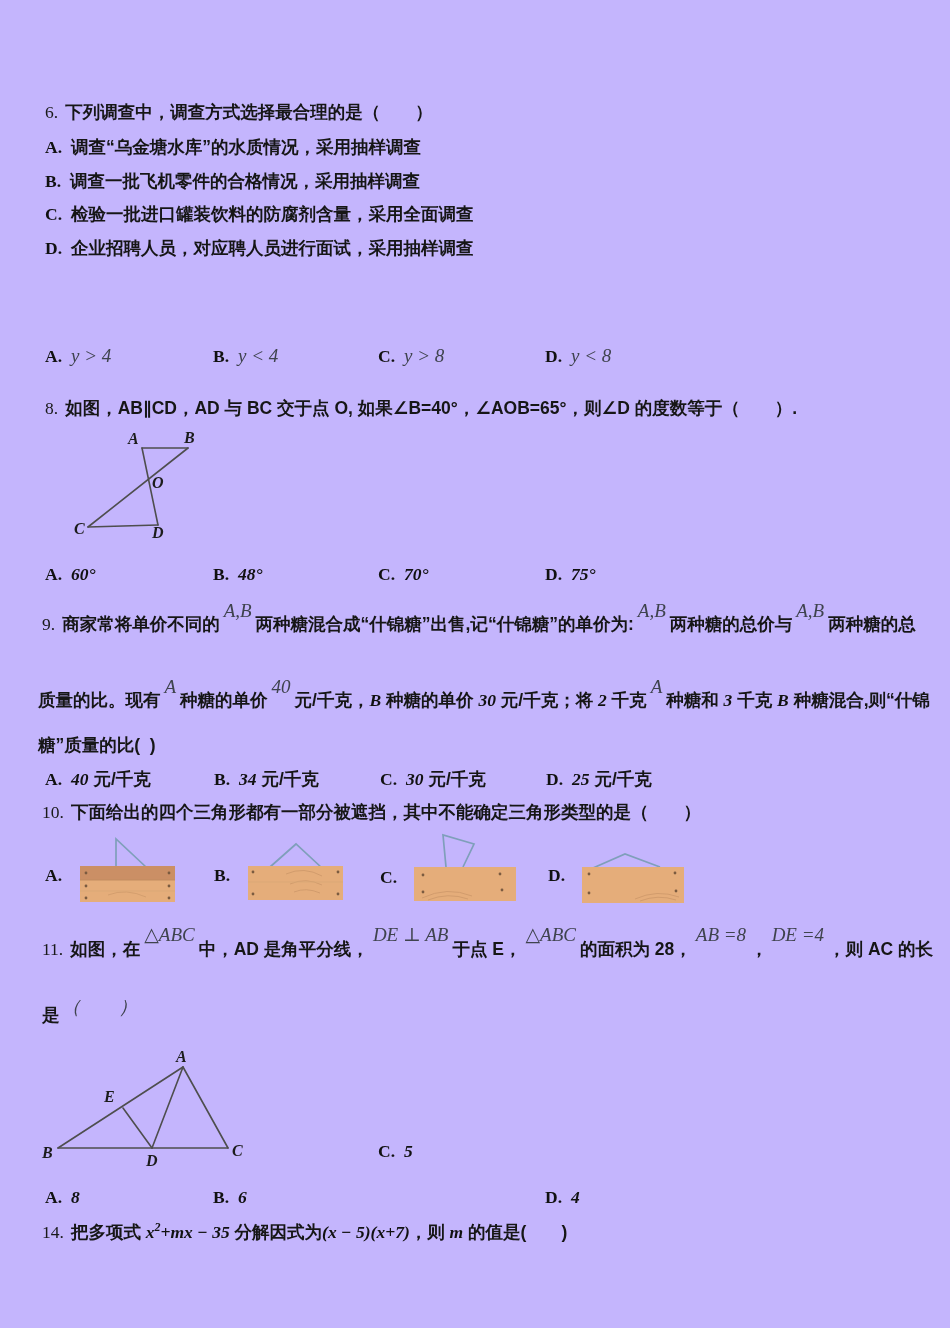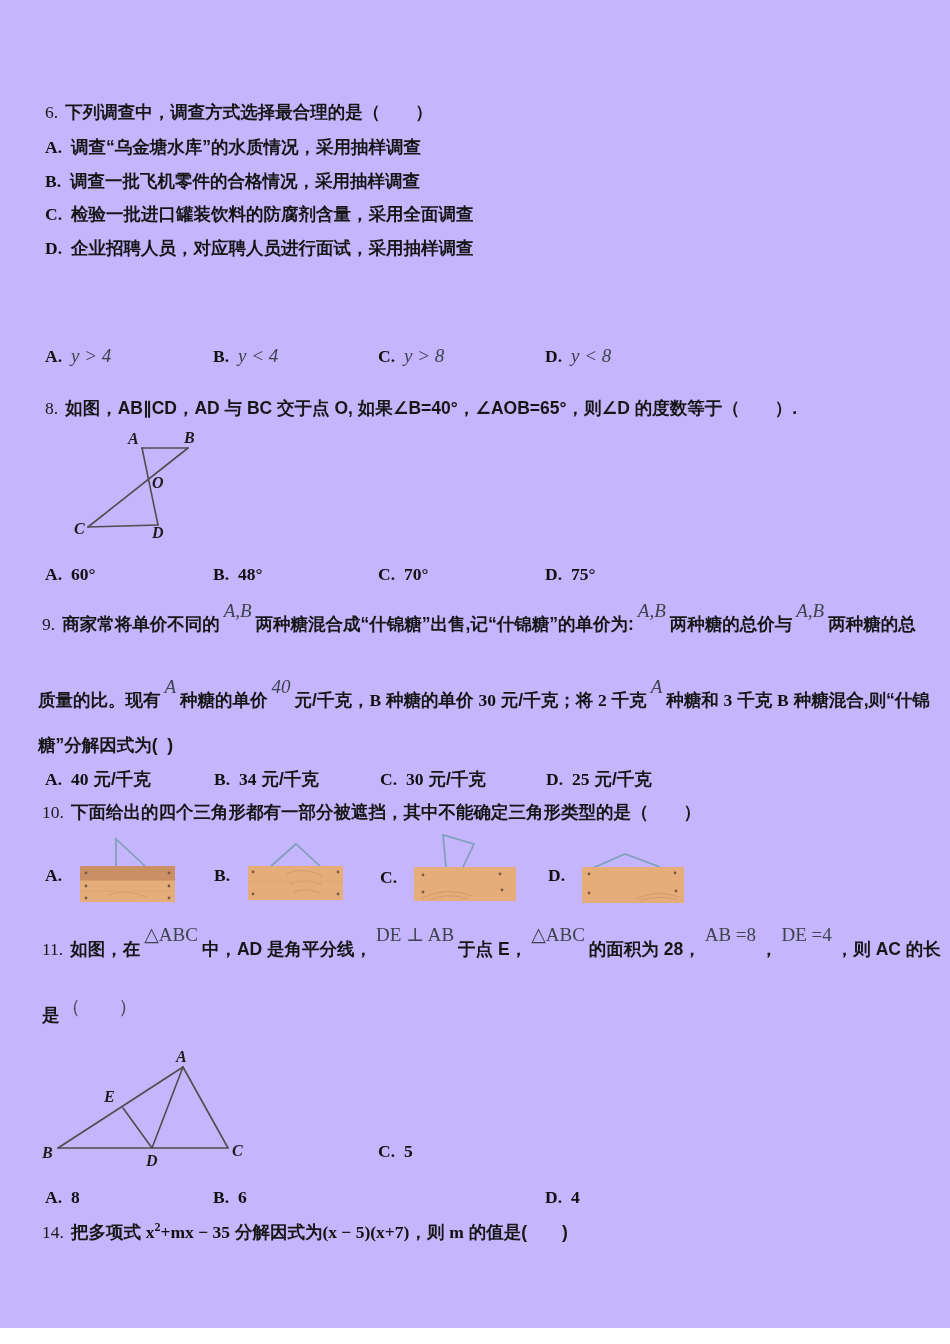--- a/index.html
+++ b/index.html
@@ -5,22 +5,22 @@
   html,body { margin:0; padding:0; background:#ffffff; }
   .page {
     position:relative; width:950px; height:1328px; background:#c4b5fd;
     font-family:"Liberation Sans","DejaVu Sans",sans-serif;
     font-size:17.5px; color:#141414; overflow:hidden;
   }
   .line { position:absolute; white-space:pre; line-height:1.3; }
   .zh  { font-family:"Liberation Sans","DejaVu Sans",sans-serif; font-weight:600; color:#161616; }
   .qn  { font-family:"Liberation Serif","DejaVu Serif",serif; font-weight:400; padding-right:7px; color:#1a1a1a; }
   .ol  { font-family:"Liberation Serif","DejaVu Serif",serif; font-weight:700; padding-right:9px; color:#111; }
-  .bv  { font-family:"Liberation Serif","DejaVu Serif",serif; font-weight:700; color:#111; }
-  .math{ font-family:"Liberation Serif","DejaVu Serif",serif; font-weight:400; color:#3f434e; font-size:19px; }
+  .bv  { font-family:"Liberation Serif","DejaVu Serif",serif; font-weight:700; color:#111;font-style:italic; }
+  .math{ font-family:"Liberation Serif","DejaVu Serif",serif; font-weight:400; color:#3f434e; font-size:19px;font-style:italic; }
   .it  { font-style:italic; }
   .rmS { position:relative; top:-3px;  padding:0 3px; }   
   .rmA { position:relative; top:-13px; padding:0 4px; font-style:italic; } 
   .rmB { position:relative; top:-14px; padding:0 4px; }   
   .rmC { position:relative; top:-8px;  padding:0 2px; }   
   .sup { font-size:12px; }
   svg.fig { position:absolute; }
   .figlab { font-family:"Liberation Serif","DejaVu Serif",serif; font-style:italic; font-weight:600; font-size:16px; fill:#1c1c1c; }
 </style>
 </head>
@@ -55,21 +55,21 @@
     <text class="figlab" x="80" y="114">D</text>
   </svg>
 
   <div class="line" style="left:45px;top:563px"><span class="ol">A.</span><span class="bv">60°</span></div>
   <div class="line" style="left:213px;top:563px"><span class="ol">B.</span><span class="bv">48°</span></div>
   <div class="line" style="left:378px;top:563px"><span class="ol">C.</span><span class="bv">70°</span></div>
   <div class="line" style="left:545px;top:563px"><span class="ol">D.</span><span class="bv">75°</span></div>
 
   <div class="line" style="left:42px;top:612px"><span class="qn">9.</span><span class="zh">商家常将单价不同的</span><span class="math rmA">A,B</span><span class="zh">两种糖混合成“什锦糖”出售,记“什锦糖”的单价为:</span><span class="math rmA">A,B</span><span class="zh">两种糖的总价与</span><span class="math rmA">A,B</span><span class="zh">两种糖的总</span></div>
   <div class="line" style="left:38px;top:688px"><span class="zh">质量的比。现有</span><span class="math rmA">A</span><span class="zh">种糖的单价</span><span class="math rmA">40</span><span class="zh">元/千克，</span><span class="bv">B</span><span class="zh"> 种糖的单价 </span><span class="bv">30</span><span class="zh"> 元/千克；将 </span><span class="bv">2</span><span class="zh"> 千克</span><span class="math rmA">A</span><span class="zh">种糖和 </span><span class="bv">3</span><span class="zh"> 千克 </span><span class="bv">B</span><span class="zh"> 种糖混合,则“什锦</span></div>
-  <div class="line" style="left:38px;top:734px"><span class="zh">糖”分解因式为(  )</span></div>
+  <div class="line" style="left:38px;top:734px"><span class="zh">糖”质量的比(  )</span></div>
 
   <div class="line" style="left:45px;top:768px"><span class="ol">A.</span><span class="bv">40</span><span class="zh"> 元/千克</span></div>
   <div class="line" style="left:214px;top:768px"><span class="ol">B.</span><span class="bv">34</span><span class="zh"> 元/千克</span></div>
   <div class="line" style="left:380px;top:768px"><span class="ol">C.</span><span class="bv">30</span><span class="zh"> 元/千克</span></div>
   <div class="line" style="left:546px;top:768px"><span class="ol">D.</span><span class="bv">25</span><span class="zh"> 元/千克</span></div>
 
   <div class="line" style="left:42px;top:801px"><span class="qn">10.</span><span class="zh">下面给出的四个三角形都有一部分被遮挡，其中不能确定三角形类型的是（　　）</span></div>
 
   <div class="line" style="left:45px;top:864px"><span class="ol">A.</span></div>
   <div class="line" style="left:214px;top:864px"><span class="ol">B.</span></div>

